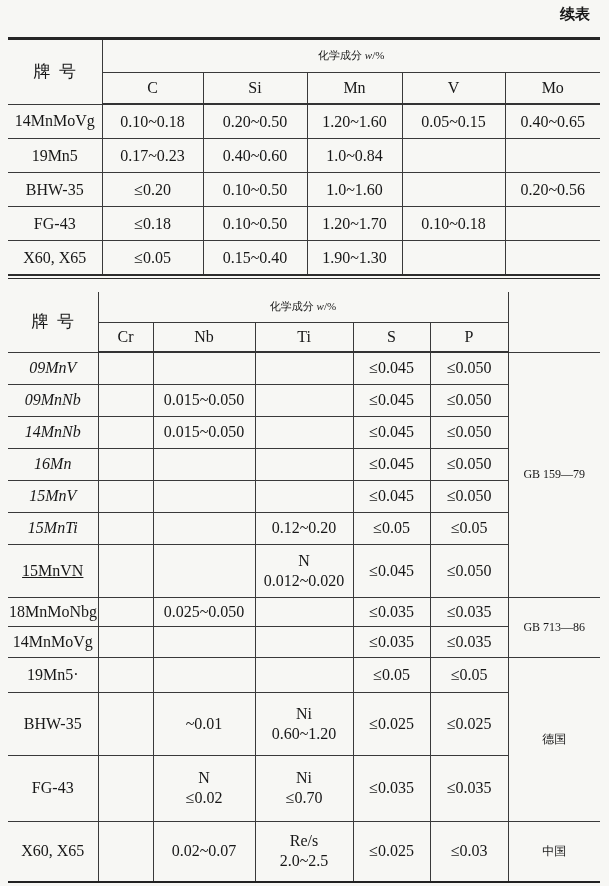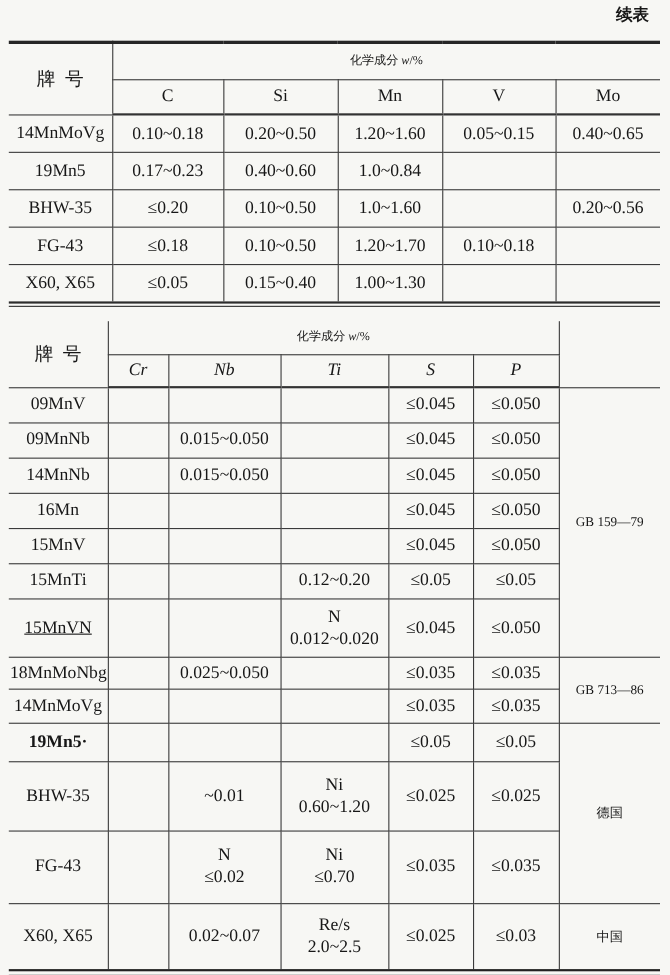--- a/index.html
+++ b/index.html
@@ -57,26 +57,26 @@
     border-bottom:1.5px solid #2c2c2c;
   }
   .grade-hdr{white-space:pre;font-size:17px;}
   .comp-hdr{font-size:11px;}
   .comp-hdr i{font-family:"Liberation Serif","DejaVu Serif",serif;}
   thead tr.elem-row th{border-bottom:2px solid #333;}
   .h1-1{height:32px;}
   .h2-1{height:30px;}
   .t1 tbody td, .t1 tbody th{height:33px;}
   .h1-2{height:30px;}
-  .h2-2{height:28px;font-style:italic;}
-  .r-std{height:31px;}
+  .h2-2{height:28px;}
+  .r-std{height:31px;font-style:italic;}
   .r-15MnVN{height:52px;text-decoration:underline;}
   .r-18MnMoNbg{height:28px;}
   .r-14MnMoVg2{height:30px;}
-  .r-19Mn5b{height:34px;font-weight:bold;}
+  .r-19Mn5b{height:34px;}
   .r-BHW2{height:62px;}
   .r-FG2{height:65px;}
   .r-X602{height:59px;}
   .std-cell{font-size:12px;}
 </style>
 </head>
 <body>
 
 <div class="page">
 
@@ -134,21 +134,21 @@
         <td>≤0.18</td>
         <td>0.10~0.50</td>
         <td>1.20~1.70</td>
         <td>0.10~0.18</td>
         <td></td>
       </tr>
       <tr>
         <td>X60, X65</td>
         <td>≤0.05</td>
         <td>0.15~0.40</td>
-        <td>1.00~1.30</td>
+        <td>1.90~1.30</td>
         <td></td>
         <td></td>
       </tr>
     </tbody>
   </table>
 
   <div class="divider"></div>
 
   <table class="t2">
     <colgroup>

